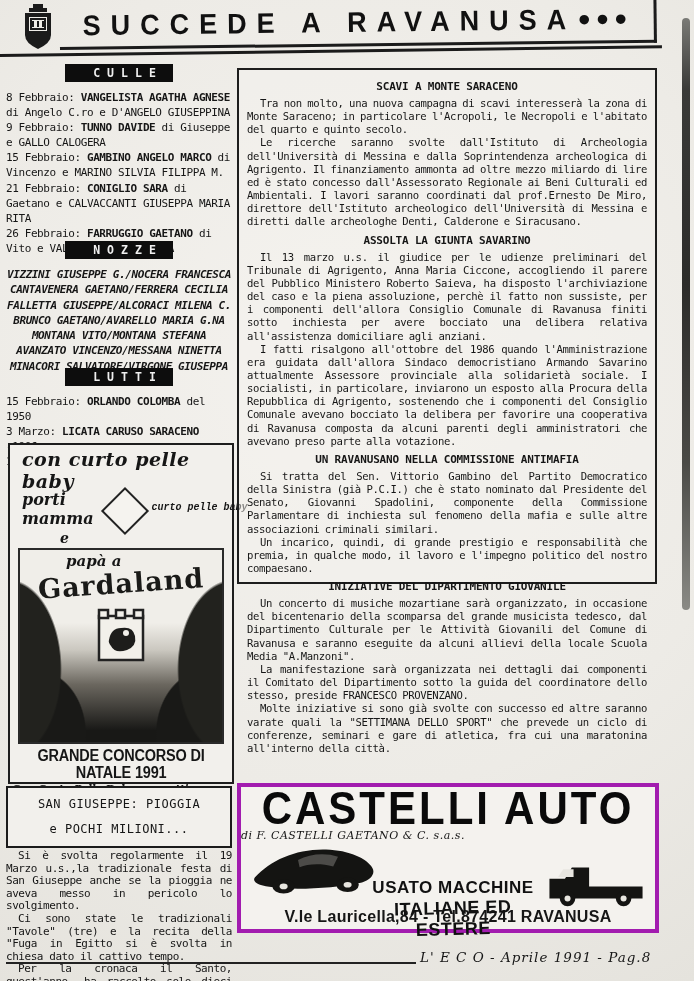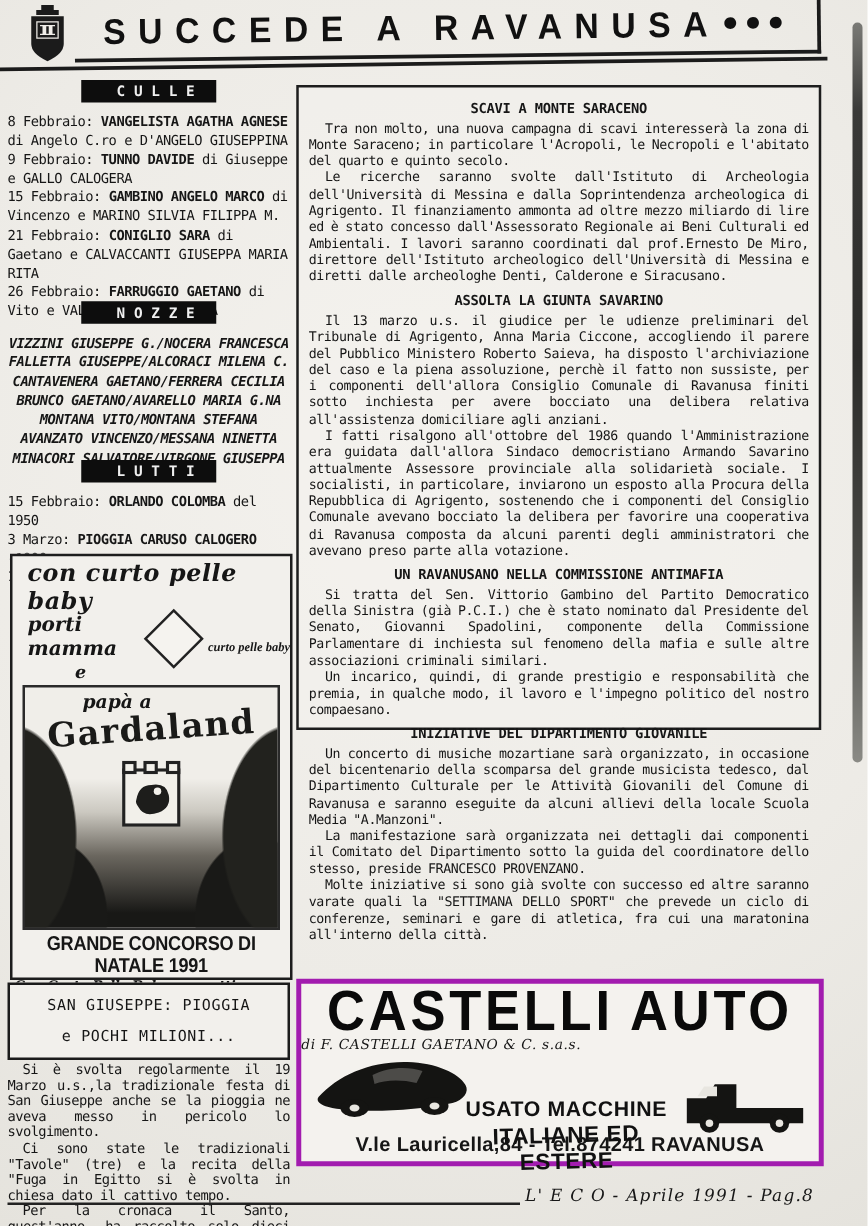--- a/index.html
+++ b/index.html
@@ -41,22 +41,22 @@
   
   .gard{left:8px;top:443px;width:222px;height:337px;border:2px solid #1d1d1d;background:#f2f0ec;}
   .gard .script1{font-family:"DejaVu Serif", serif;font-style:italic;font-weight:bold;
     font-size:19px;margin:3px 0 0 12px;letter-spacing:0.5px;}
   .gard .row2{display:flex;align-items:flex-start;margin:-2px 0 0 12px;}
   .gard .script2{font-family:"DejaVu Serif", serif;font-style:italic;font-weight:bold;font-size:16px;}
   .gard .script3{font-family:"DejaVu Serif", serif;font-style:italic;font-weight:bold;font-size:14px;
     margin:2px 0 0 38px;}
   .diamond{width:30px;height:30px;border:2px solid #222;background:#f5f3ef;
     transform:rotate(45deg);margin:4px 10px 0 14px;flex:0 0 auto;}
-  .dlabel{font-family:Liberation Serif, serif;font-style:italic;font-weight:bold;font-size:10px;
-    margin-top:23px;white-space:nowrap;}
+  .dlabel{font-family:Liberation Mono, monospace;font-style:italic;font-weight:bold;font-size:10px;
+    margin-top:12px;white-space:nowrap;}
   .photo{
     margin:2px 8px 0 8px;height:192px;border:2px solid #2a2a2a;position:relative;
     background:
       radial-gradient(90px 150px at -6% 62%, #22221e 58%, rgba(34,34,30,0) 60%),
       radial-gradient(95px 150px at 106% 62%, #22221e 58%, rgba(34,34,30,0) 60%),
       radial-gradient(70px 90px at 8% 96%, #191917 70%, rgba(25,25,23,0) 72%),
       radial-gradient(70px 90px at 92% 96%, #191917 70%, rgba(25,25,23,0) 72%),
       linear-gradient(to top, #181816 6%, #6b675f 30%, #cbc8c0 48%, #f0eee9 62%);
   }
   .papa{font-family:"DejaVu Serif", serif;font-style:italic;font-weight:bold;font-size:15px;
@@ -146,34 +146,34 @@
     <p><span>15 Febbraio: </span><b>GAMBINO ANGELO MARCO</b><span> di Vincenzo e MARINO SILVIA FILIPPA M.</span></p>
     <p><span>21 Febbraio: </span><b>CONIGLIO SARA</b><span> di Gaetano e CALVACCANTI GIUSEPPA MARIA RITA</span></p>
     <p><span>26 Febbraio: </span><b>FARRUGGIO GAETANO</b><span> di Vito e VALENZA MARIA TERESA</span></p>
   </div>
 </div>
 
 <div class="abs leftcol" style="top:241px;">
   <div class="sec-head">NOZZE</div>
   <div class="couples">
     <div>VIZZINI GIUSEPPE G./NOCERA FRANCESCA</div>
+    <div>CANTAVENERA GAETANO/FERRERA CECILIA</div>
     <div>FALLETTA GIUSEPPE/ALCORACI MILENA C.</div>
-    <div>CANTAVENERA GAETANO/FERRERA CECILIA</div>
     <div>BRUNCO GAETANO/AVARELLO MARIA G.NA</div>
     <div>MONTANA VITO/MONTANA STEFANA</div>
     <div>AVANZATO VINCENZO/MESSANA NINETTA</div>
     <div>MINACORI SALVATORE/VIRGONE GIUSEPPA</div>
   </div>
 </div>
 
 <div class="abs leftcol" style="top:368px;">
   <div class="sec-head">LUTTI</div>
   <div class="entries">
     <p><span>15 Febbraio: </span><b>ORLANDO COLOMBA</b><span> del 1950</span></p>
-    <p><span>3 Marzo: </span><b>PIOGGIA CARUSO CALOGERO</b><span> -1906</span></p>
+    <p><span>3 Marzo: </span><b>LICATA CARUSO SARACENO</b><span> -1906</span></p>
     <p><span>16 Marzo: </span><b>DI FALCO CALOGERA</b><span> del 1896</span></p>
   </div>
 </div>
 
 <div class="abs gard">
   <div class="script1">con curto pelle baby</div>
   <div class="row2">
     <div>
       <div class="script2">porti mamma</div>
       <div class="script3">e</div>

